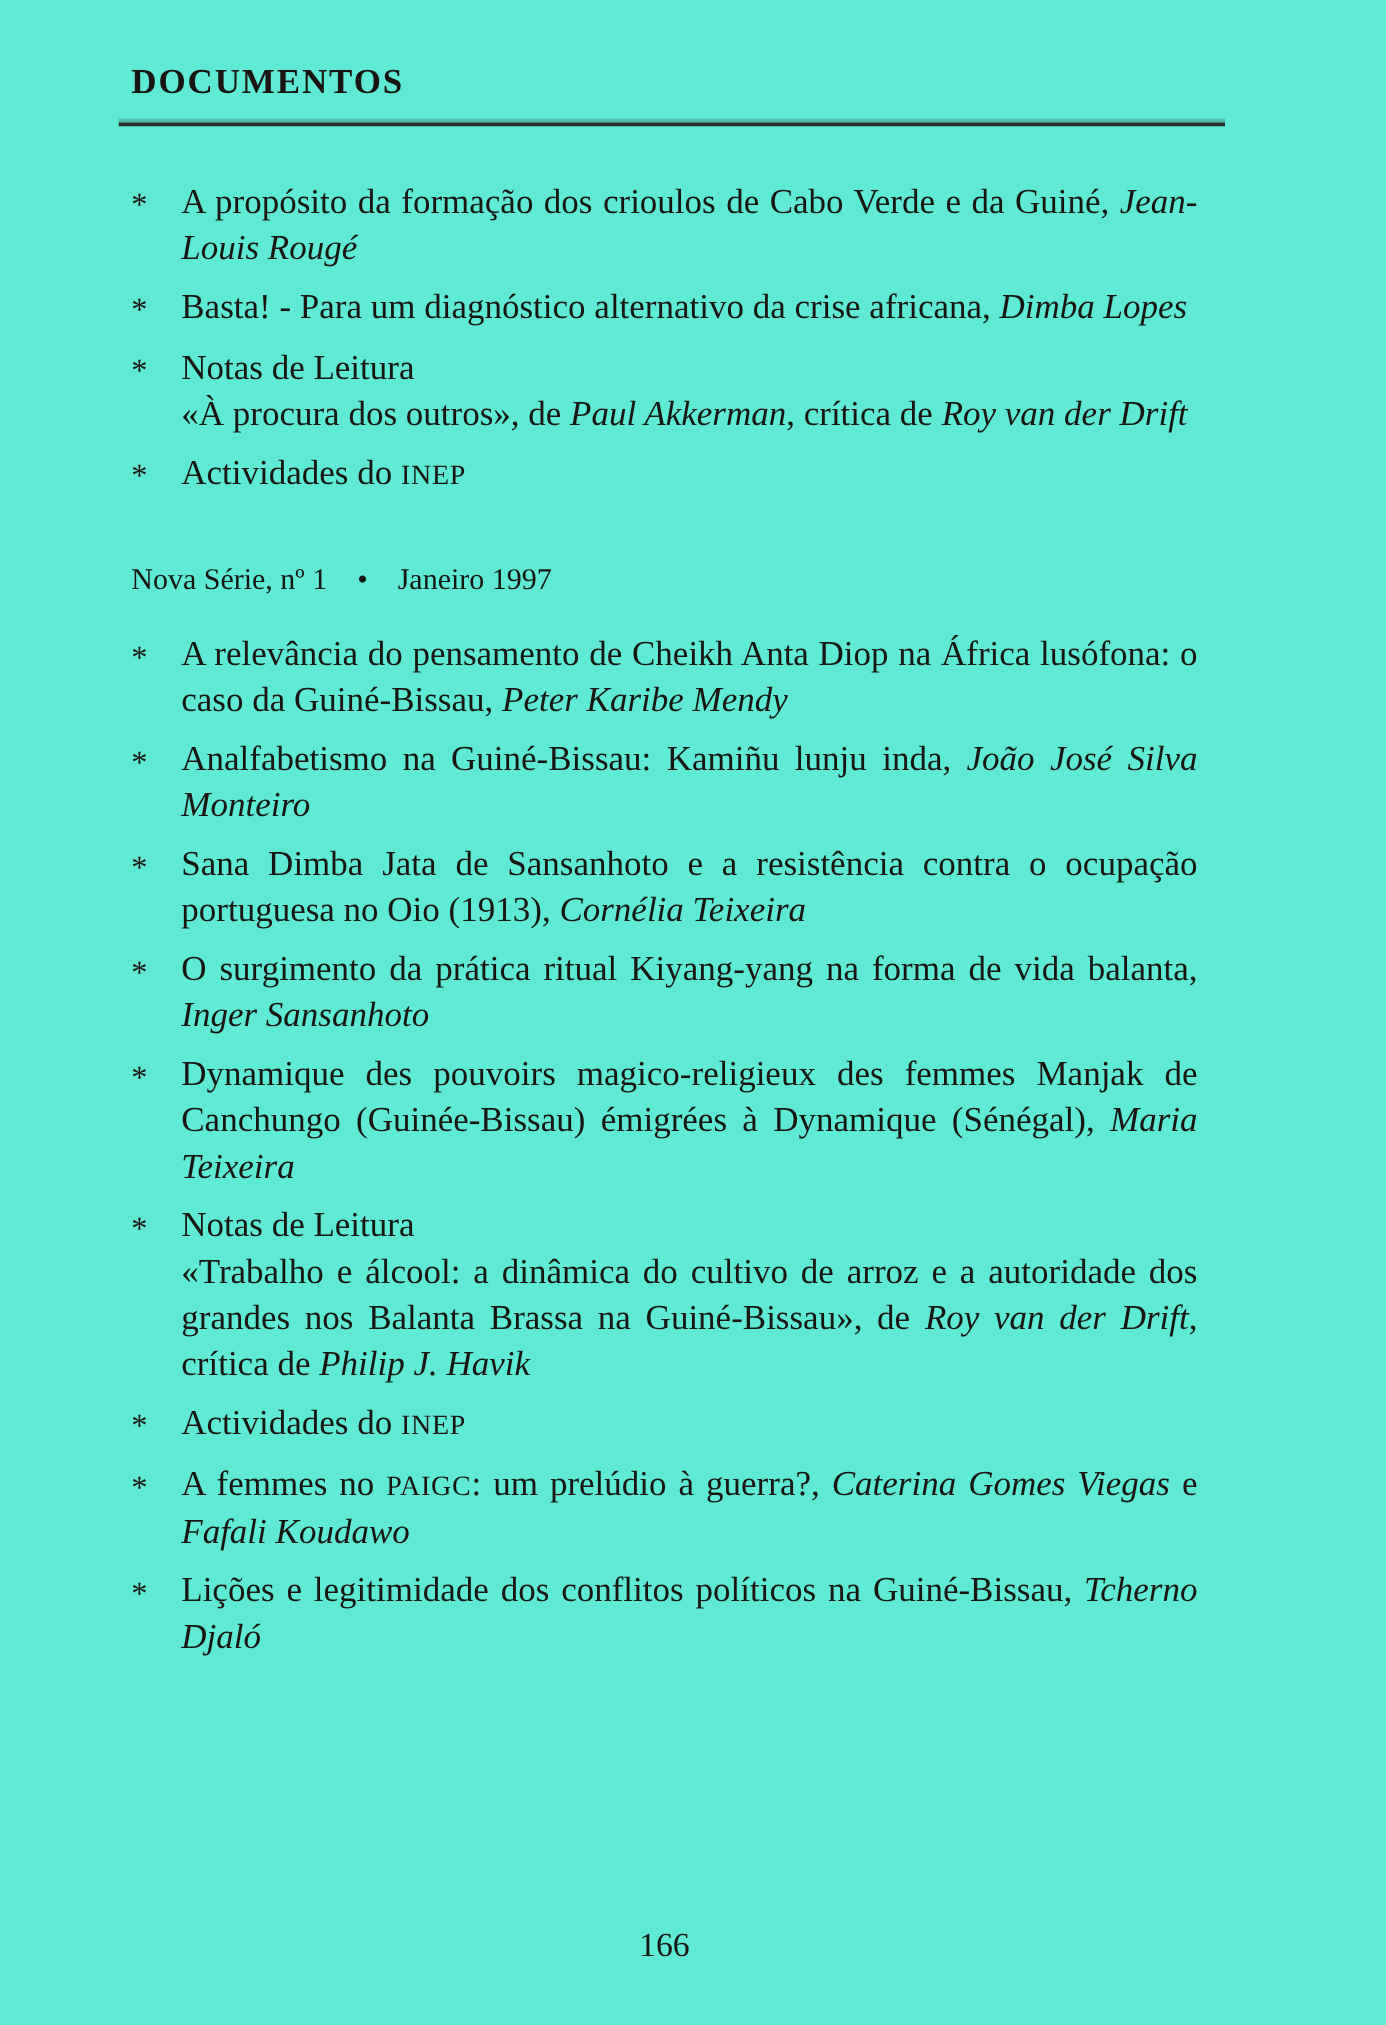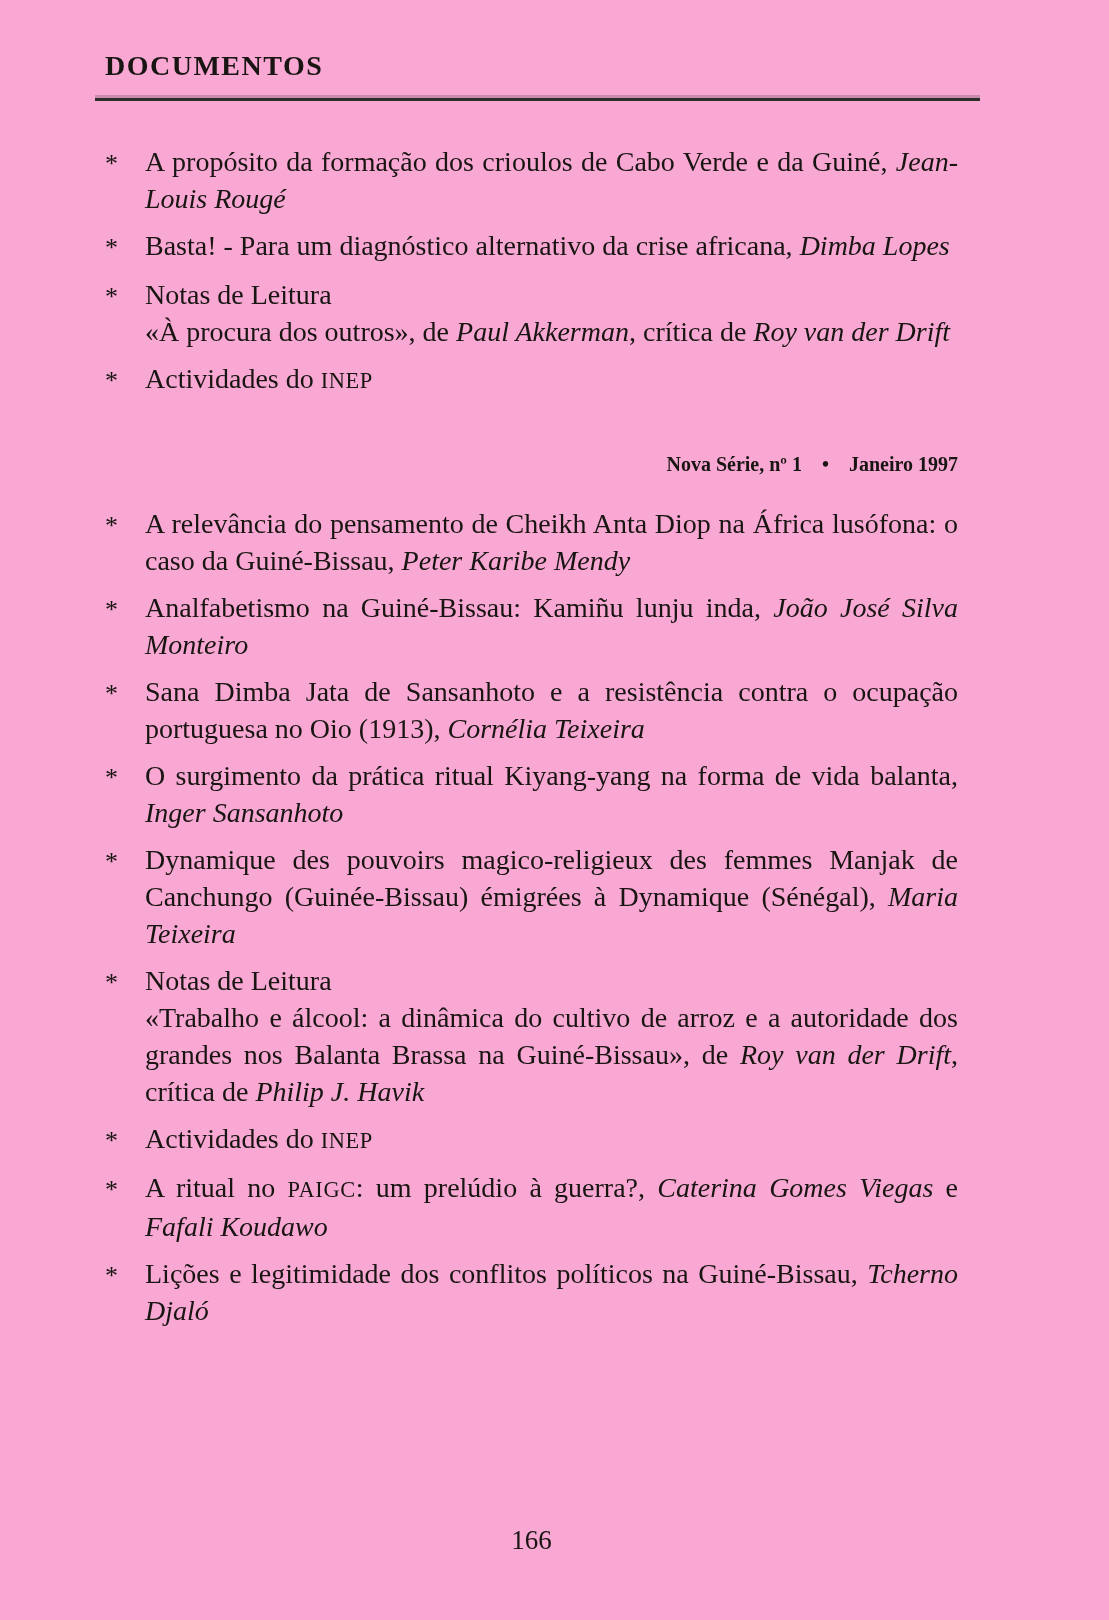--- a/index.html
+++ b/index.html
@@ -4,21 +4,21 @@
 <style>
   html, body {
     margin: 0;
     padding: 0;
     background: #e8e8e6;
   }
   .page {
     position: relative;
     width: 1109px;
     height: 1620px;
-    background: #f9a8d4;
+    background: #5eead4;
     box-sizing: border-box;
     padding: 50px 151px 0 105px;
     overflow: hidden;
     font-family: "Liberation Serif", serif;
     color: #181512;
     margin: 0 auto;
   }
   .running-head {
     display: inline-block;
     font-size: 28px;
@@ -52,31 +52,31 @@
     margin: 0;
     flex: 1;
     text-align: justify;
   }
   .sc {
     font-size: 0.8em;
     letter-spacing: 0.6px;
     margin-top: 34px;
   }
   .issue-heading {
-    font-size: 20px;
-    font-weight: bold;
-    text-align: right;
+    font-size: 24px;
+    font-weight: normal;
+    text-align: left;
     margin: 46px 0 22px 0;
     line-height: 38px;
   }
   .footer {
     position: absolute;
     left: 105px;
     width: 853px;
-    bottom: 64px;
+    bottom: 48px;
     text-align: center;
     margin-top: 12px;
   }
   .pagenum {
     font-size: 27px;
   }
 </style>
 </head>
 <body>
 
@@ -128,21 +128,21 @@
       <div class="entry">
         <span class="bullet">*</span>
         <p><span>Notas de Leitura</span><br><span>«Trabalho e álcool: a dinâmica do cultivo de arroz e a autoridade dos grandes nos Balanta Brassa na Guiné-Bissau», de </span><i>Roy van der Drift</i><span>, crítica de </span><i>Philip J. Havik</i></p>
       </div>
       <div class="entry">
         <span class="bullet">*</span>
         <p><span>Actividades do </span><span class="sc">INEP</span></p>
       </div>
       <div class="entry">
         <span class="bullet">*</span>
-        <p><span>A ritual no </span><span class="sc">PAIGC</span><span>: um prelúdio à guerra?, </span><i>Caterina Gomes Viegas</i><span> e </span><i>Fafali Koudawo</i></p>
+        <p><span>A femmes no </span><span class="sc">PAIGC</span><span>: um prelúdio à guerra?, </span><i>Caterina Gomes Viegas</i><span> e </span><i>Fafali Koudawo</i></p>
       </div>
       <div class="entry">
         <span class="bullet">*</span>
         <p><span>Lições e legitimidade dos conflitos políticos na Guiné-Bissau, </span><i>Tcherno Djaló</i></p>
       </div>
     </main>
 
   <footer class="footer">
     <span class="pagenum">166</span>
   </footer>

